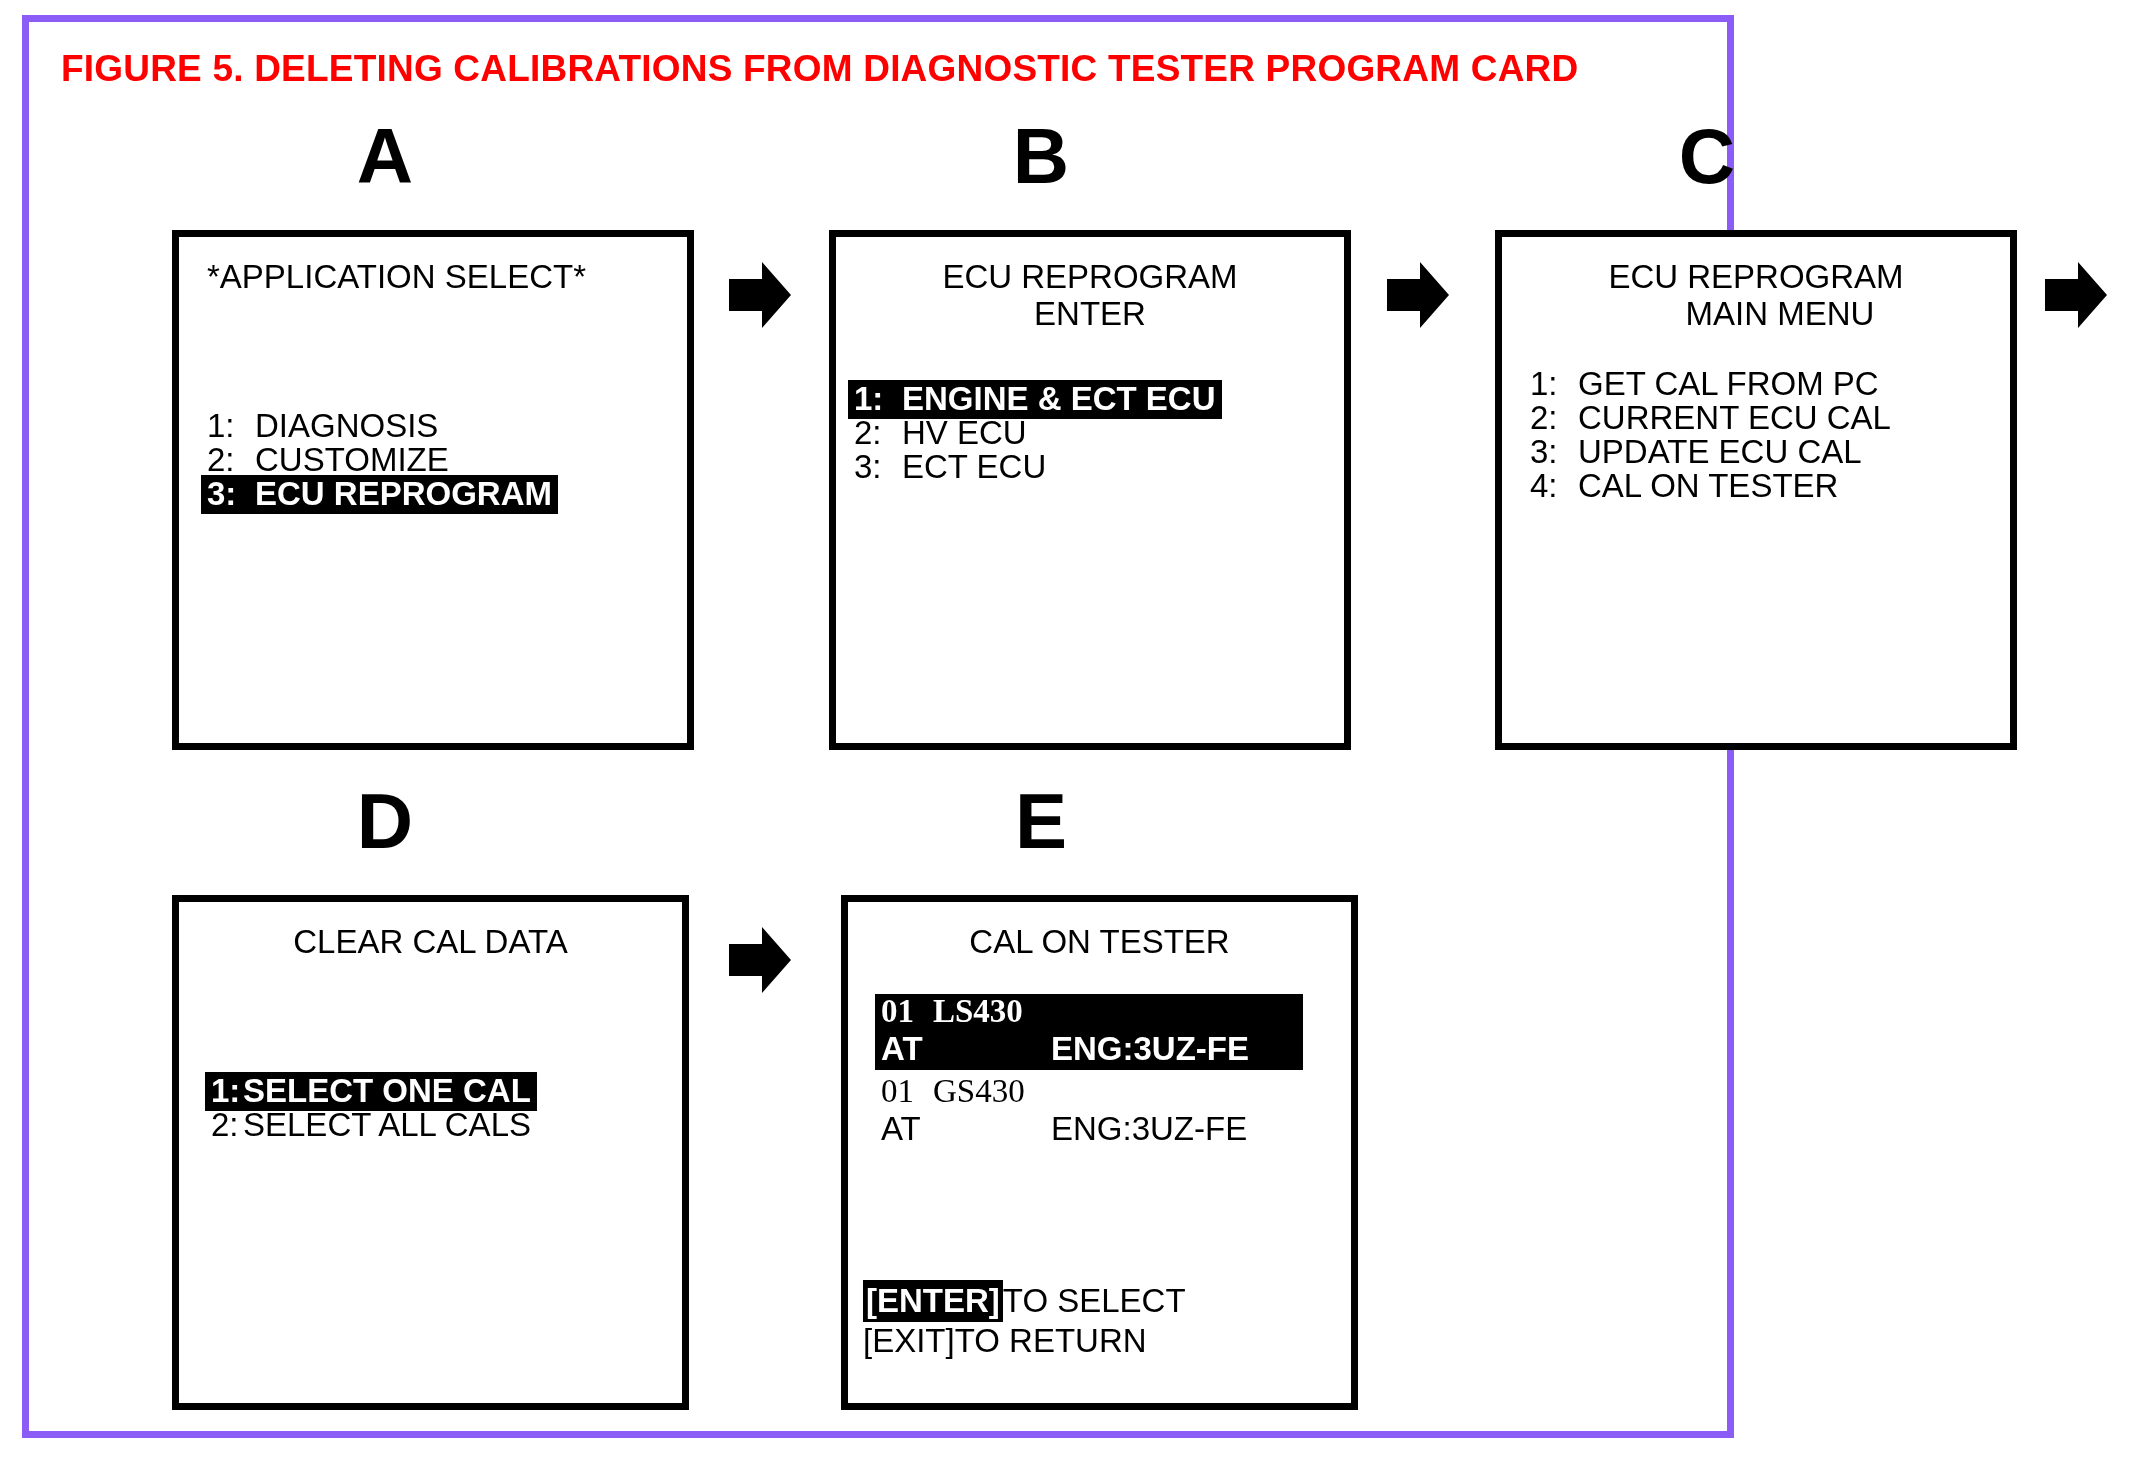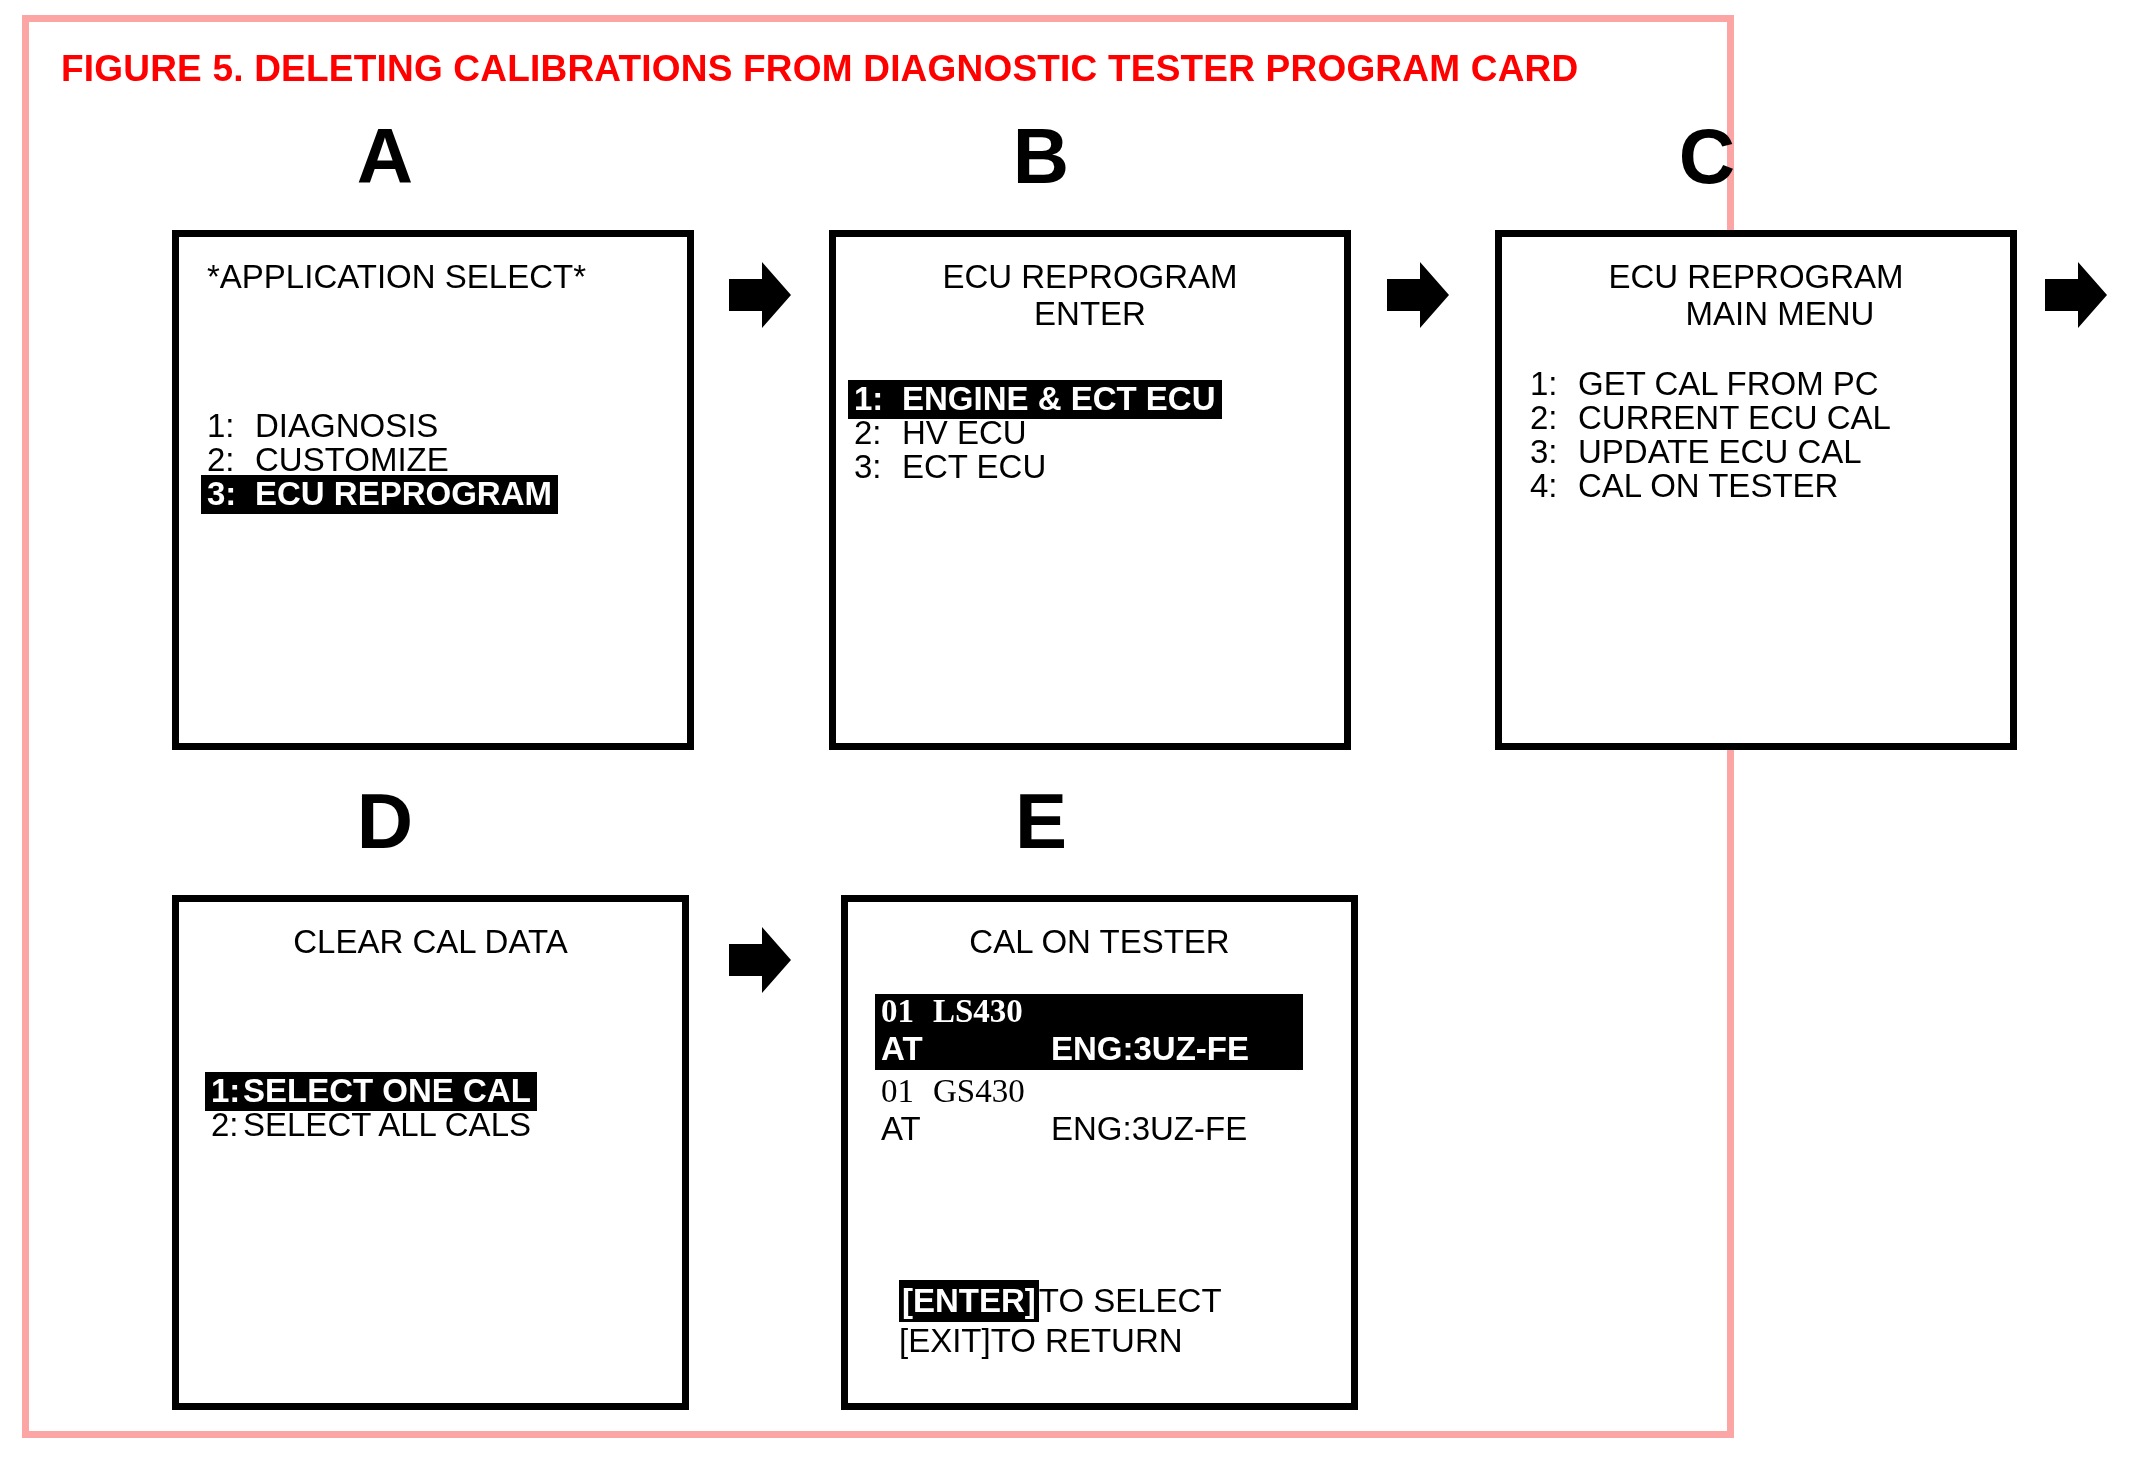--- a/index.html
+++ b/index.html
@@ -13,21 +13,21 @@
     font-family: "Liberation Sans", sans-serif;
     -webkit-font-smoothing: none;
   }
 
   #figure-frame {
     position: absolute;
     left: 22px;
     top: 15px;
     width: 1712px;
     height: 1423px;
-    border: 7px solid #fca5a5;
+    border: 7px solid #8b5cf6;
     box-sizing: border-box;
     background: #ffffff;
   }
 
   #figure-title {
     position: absolute;
     left: 32px;
     top: 26px;
     font-size: 37px;
     font-weight: bold;
@@ -122,21 +122,20 @@
     font-weight: bold;
   }
   .cal-name { display: inline-block; font-family: Liberation Serif, serif; }
   .cal-trans { display: inline-block; width: 170px; }
   .cal-eng { display: inline-block; }
 
   .footer-keys {
     position: absolute;
     white-space: nowrap;
     line-height: 1.04;
-    margin-left: 36px;
   }
   .footer-line {
     height: 40px;
   }
   .footer-line.line2 { }
   .key-hl {
     background: #000000;
     color: #ffffff;
     font-weight: bold;
     padding: 2px 3px 3px 3px;

